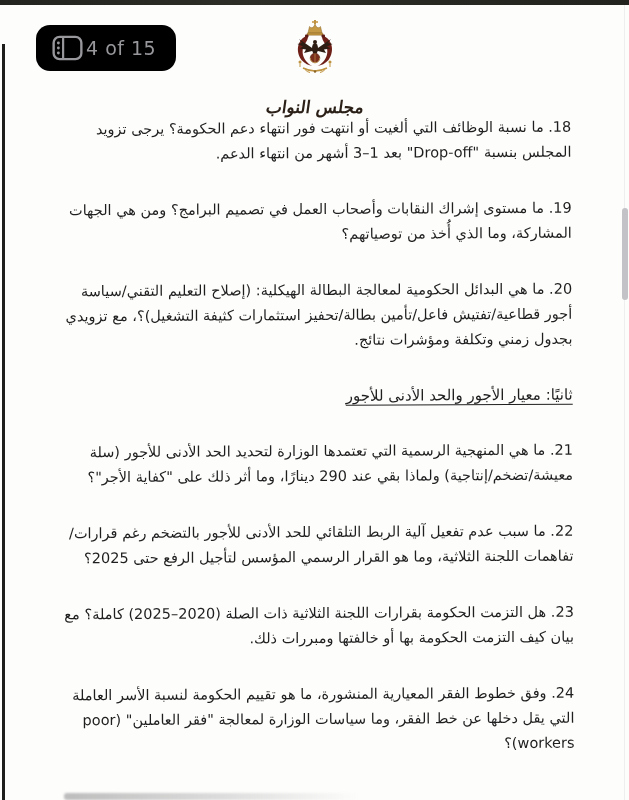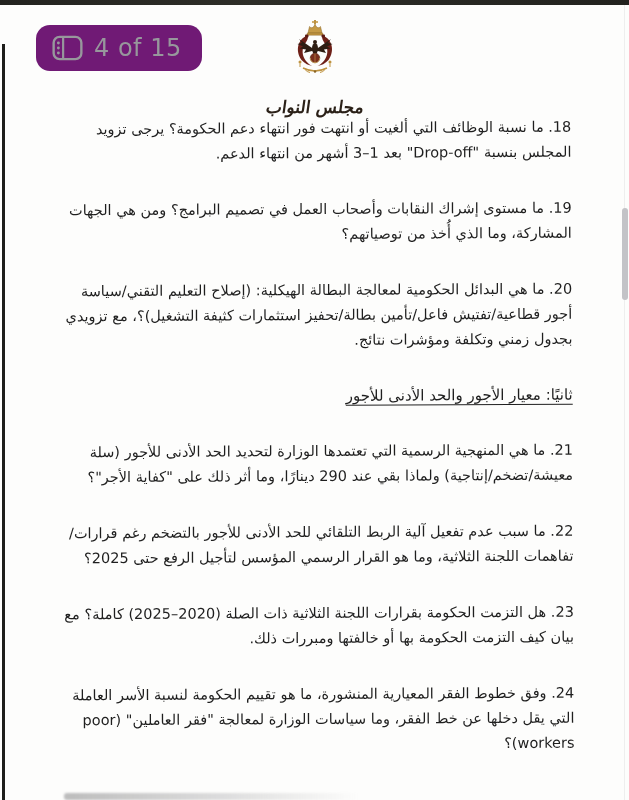--- a/index.html
+++ b/index.html
@@ -16,24 +16,24 @@
                 background: linear-gradient(to right, #23231f, #2e2e28 40%, #22221e); }
   .left-edge  { position: absolute; top: 44px; bottom: 0; left: 2px; width: 3px;
                 background: #1d1d1b; }
   .bottom-smudge { position: absolute; bottom: 0; left: 64px; width: 295px; height: 7px;
                 border-radius: 3px; filter: blur(1.2px);
                 background: linear-gradient(to right, rgba(110,110,112,.45), rgba(150,150,152,.3) 55%, rgba(200,200,200,0)); }
 
   
   .page-pill {
     position: absolute; top: 25px; left: 36px; height: 46px;
-    display: flex; align-items: center; gap: 11px;
+    display: flex; align-items: center; gap: 3px;
     padding: 0 20px 0 16px;
-    background: #701a75; border-radius: 14px;
-    color: #97979c; font-size: 24px; font-weight: 500;
+    background: #000000; border-radius: 14px;
+    color: #97979c; font-size: 19px; font-weight: 500;
     letter-spacing: .5px;
     user-select: none; cursor: pointer;
   }
   .page-pill svg { display: block; }
 
   .scrollbar-track { position: absolute; top: 5px; bottom: 0; right: 4px; width: 1px; background: #eeeeee; }
   .scrollbar-thumb { position: absolute; top: 208px; right: 1px; width: 6px; height: 92px;
                      border-radius: 3px; background: #c3c3c7; cursor: grab; }
 
   

